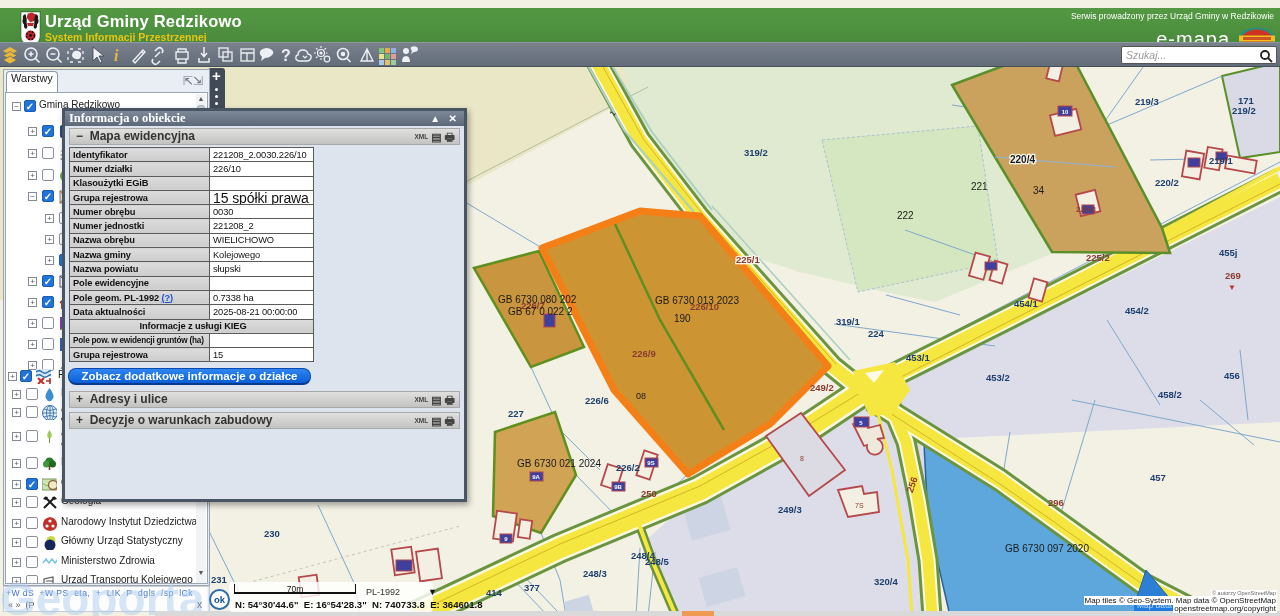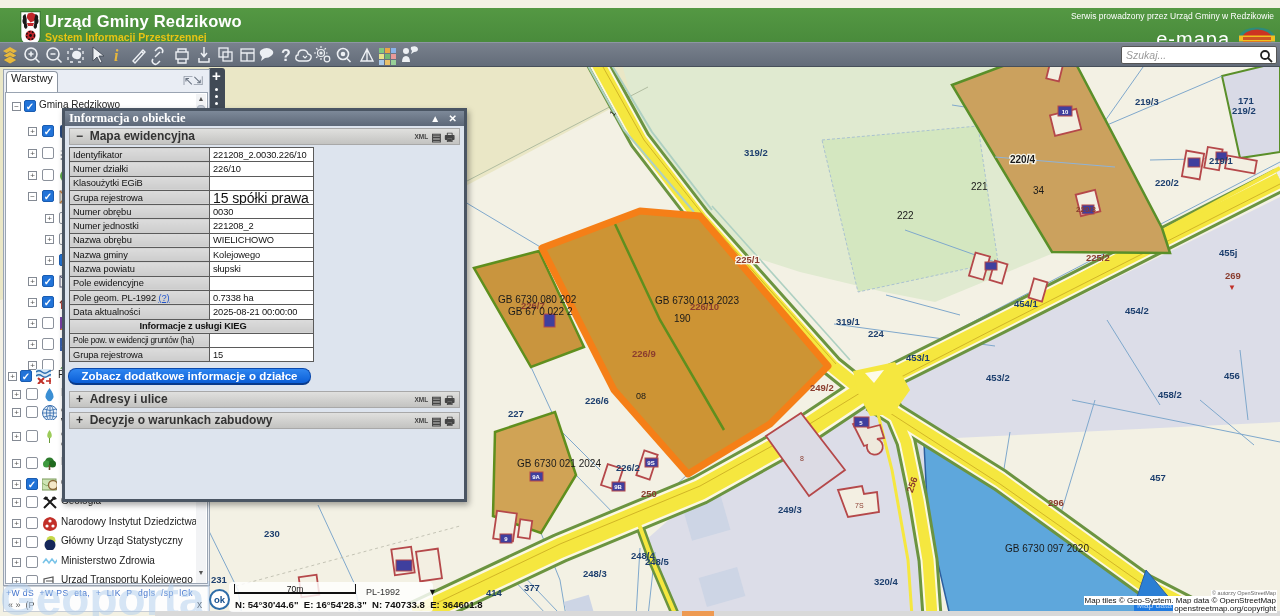--- a/index.html
+++ b/index.html
@@ -41,21 +41,21 @@
 #zstrip .zd{width:3px;height:3px;background:#fff;border-radius:50%;margin:4px auto 0}
 
 #pop{position:absolute;left:62px;top:108px;width:405px;height:394px;background:#dde4ee;border:3px solid #4a5563;box-shadow:2px 3px 6px rgba(0,0,0,.35);z-index:20}
 #ptitle{position:absolute;left:0;top:0;width:399px;height:15px;background:linear-gradient(#7d8999,#5d6878);color:#fff;font-family:"Liberation Serif",serif;font-weight:bold;font-size:12.5px;padding:0px 4px;line-height:15px}
 #ptitle .btns{position:absolute;right:4px;top:0px;font-size:10px;letter-spacing:3px}
 .sechdr{position:absolute;left:4px;width:391px;height:17px;background:linear-gradient(#e0e0de,#c3c3c1);border:1px solid #a8a8a8;font-size:12px;font-weight:bold;color:#333;line-height:15px;padding-left:6px}
 .sicons{position:absolute;right:4px;top:1px;color:#444;font-size:11px}
 .sicons .xml{font-size:6.5px;font-weight:bold;position:relative;top:-2px}
 #ptab1{position:absolute;left:4px;top:36px;border-collapse:collapse}
 #ptab1 td{border:1px solid #5a5a5a;font-size:9.3px;letter-spacing:-0.1px;height:14.3px;line-height:10px;padding:0 0 0 3px;color:#111;white-space:nowrap;overflow:hidden}
-#ptab1 .lb{width:140px;max-width:140px;background:linear-gradient(#dcdcdc,#cccccc);font-weight:normal}
+#ptab1 .lb{width:140px;max-width:140px;background:linear-gradient(#dcdcdc,#cccccc);font-weight:bold}
 #ptab1 .vl{width:104px;max-width:104px;background:#fff;font-weight:normal}
 #ptab1 .fw{background:linear-gradient(#dcdcdc,#cccccc);font-weight:bold;text-align:center}
 #bluebtn{position:absolute;left:3px;top:257px;width:243px;height:17px;background:linear-gradient(#2f86f0,#0b5ed7);border:1px solid #0a49ae;border-bottom:2px solid #083a8c;border-radius:8px;color:#fff;font-weight:bold;font-size:11.5px;text-align:center;line-height:15px}
 
 #botbar{position:absolute;left:229px;top:582px;width:204px;height:30px;background:rgba(255,255,255,.82);border-radius:4px;z-index:15}
 #okbtn{position:absolute;left:209px;top:589px;width:21px;height:21px;border-radius:50%;background:#fff;border:2.5px solid #2e6da8;color:#16508e;font-size:9.5px;font-weight:bold;text-align:center;line-height:17px;z-index:16}
 #coords{position:absolute;left:235px;top:599px;font-size:9.6px;font-weight:bold;color:#111;z-index:16;white-space:nowrap}
 #sc70{position:absolute;left:234px;top:584px;width:122px;height:10px;z-index:16;border-left:1.5px solid #111;border-right:1.5px solid #111;border-bottom:2px solid #111;font-size:8.5px;text-align:center;color:#111}
 #pl92{position:absolute;left:366px;top:587px;font-size:9px;color:#333;z-index:16}
 #pl92 .chv{font-size:9px;margin-left:28px;color:#111;font-weight:bold}

